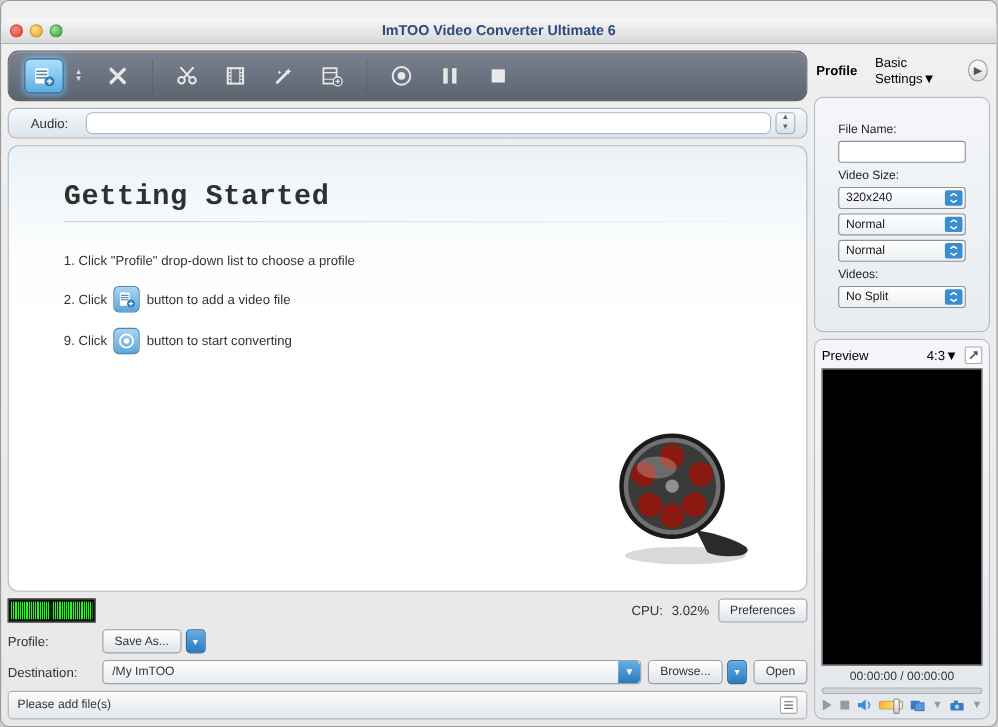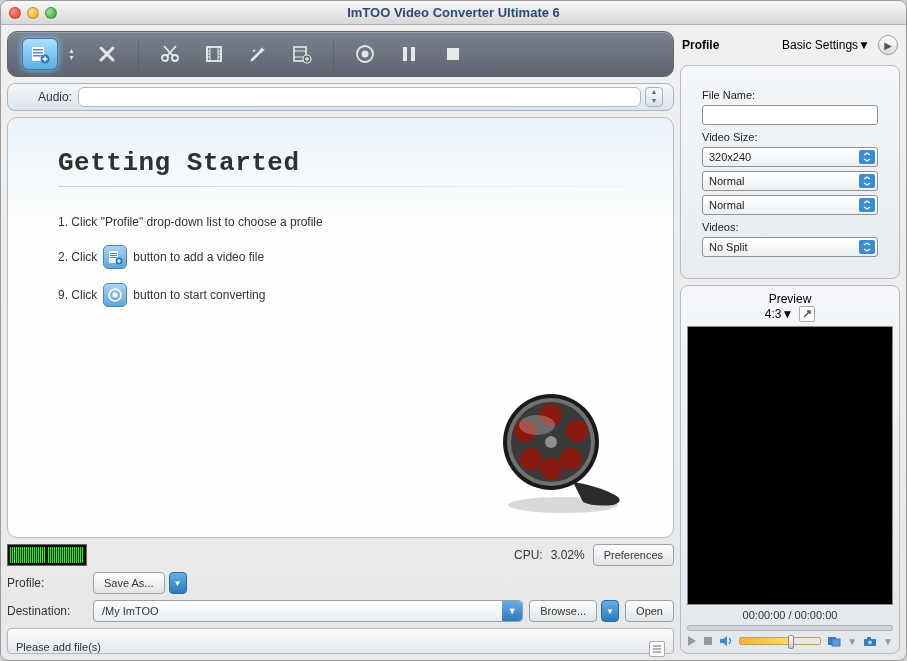--- a/index.html
+++ b/index.html
@@ -1,62 +1,62 @@
 <!DOCTYPE html>
 <html><head>
 <meta charset="utf-8">
 <style>
 * { box-sizing: border-box; margin: 0; padding: 0; font-family: "Lucida Grande", Arial, sans-serif; }
 body { background: #d0d0d0; width: 907px; height: 661px; overflow: hidden; }
 .window { width: 907px; height: 661px; background: linear-gradient(#f0f0f0,#e8e8e8); border:1px solid #9a9a9a; border-radius:8px; display:flex; flex-direction:column; }
-.titlebar { height:24px; background: linear-gradient(#f8f8f8,#d8d8d8); border-bottom:1px solid #b0b0b0; display:flex; align-items:center; padding:0 8px; border-radius:8px 8px 0 0; position:relative;}
+.titlebar { height:24px; background: linear-gradient(#f8f8f8,#d8d8d8); border-bottom:1px solid #b0b0b0; display:flex; align-items:center; padding:0 8px; border-radius:8px 8px 0 0; position:relative;margin-top:15px;}
 .traffic { display:flex; gap:6px; }
 .tl { width:12px; height:12px; border-radius:50%; border:1px solid rgba(0,0,0,0.2);}
 .tl.red{background:radial-gradient(circle at 35% 35%,#ff8a80,#e33e32);}
 .tl.yel{background:radial-gradient(circle at 35% 35%,#ffe082,#e8a215);}
 .tl.grn{background:radial-gradient(circle at 35% 35%,#a5e0a0,#28a32a);}
 .title { position:absolute; left:0; right:0; text-align:center; font-size:13px; font-weight:bold; color:#2a4a7a;}
 .body { flex:1; display:flex; padding:6px; gap:6px; }
 .left { flex:1; display:flex; flex-direction:column; gap:6px; }
-.right { width:220px; display:flex; flex-direction:column; gap:6px;}
+.right { width:160px; display:flex; flex-direction:column; gap:6px;}
 .toolbar { height:46px; background: linear-gradient(#7a8290,#5c6470); border-radius:10px; border:1px solid #666; display:flex; align-items:center; padding:0 14px; gap:16px; box-shadow:inset 0 1px 0 rgba(255,255,255,0.25);}
 .tbtn { width:30px; height:30px; display:flex; align-items:center; justify-content:center; color:#e8e8e8; border-radius:6px;}
 .tbtn.glow { background: linear-gradient(#aee0ff,#5aaee0); border:1px solid #3a7aa8; box-shadow:0 0 6px #7acaff; width:36px; height:32px;}
 .sep { width:1px; height:30px; background:rgba(255,255,255,0.2); border-left:1px solid rgba(0,0,0,0.3);}
 .audiorow { height:28px; background:linear-gradient(#f5f8fb,#dce4ec); border-radius:8px; border:1px solid #aab4c0; display:flex; align-items:center; padding:0 10px; font-size:12px; color:#333;}
-.audiorow .lbl { width:60px; text-align:right; padding-right:6px;}
+.audiorow .lbl { width:60px; text-align:center; padding-right:6px;}
 .audiorow .sel { flex:1; height:20px; background:#fff; border:1px solid #b0b8c0; border-radius:6px;}
 .stepper { width:18px; height:20px; background:linear-gradient(#fafcff,#d8e0e8); border:1px solid #a8b0ba; border-radius:4px; margin-left:4px; display:flex; flex-direction:column;}
 .stepper div{flex:1; text-align:center; font-size:7px; color:#666; line-height:8px;}
 .mainpane { flex:1; background:linear-gradient(#eaf2f8,#fdfefe 25%,#ffffff); border-radius:10px; border:1px solid #b4bcc6; padding:30px 50px; position:relative; overflow:hidden;}
 .mainpane h1 { font-size:26px; font-weight:bold; color:#303030; letter-spacing:0.5px;font-family:Liberation Mono, monospace;}
 .hr { height:1px; background:linear-gradient(to right,#c8d0d8,#f0f4f8); margin:8px 0 26px 0;}
 .steps { font-size:12px; color:#333; line-height:1.5;}
 .steps .row { display:flex; align-items:center; margin-bottom:14px; gap:6px;}
 .minibtn { width:24px; height:24px; border-radius:5px; background:linear-gradient(#a8d4f4,#5ea6d8); border:1px solid #4a86b0; display:inline-flex; align-items:center; justify-content:center;}
 .reel { position:absolute; right:40px; bottom:20px; width:140px; height:130px;}
 .cpurow { display:flex; align-items:center; gap:8px; font-size:12px; color:#333;}
 .cpubar { width:80px; height:22px; background:#0a0a0a; border:1px solid #666; display:flex; gap:2px; padding:2px;}
 .cpubar span{flex:1; background:repeating-linear-gradient(90deg,#1aff1a 0 1px,#001a00 1px 2px);}
 .btn { height:22px; padding:0 10px; font-size:11px; background:linear-gradient(#ffffff,#e0e4e8); border:1px solid #9aa0a8; border-radius:4px; display:inline-flex; align-items:center; box-shadow:0 1px 0 #fff inset;}
 .formrow { display:flex; align-items:center; gap:6px; font-size:12px; color:#333;}
 .formrow .lbl { width:80px;}
 .dd { flex:1; height:22px; background:linear-gradient(#ffffff,#e8ecf0); border:1px solid #9aa0a8; border-radius:4px; display:flex; align-items:center; padding:0 8px; font-size:11px; position:relative;}
 .dd .chev { position:absolute; right:0; top:0; bottom:0; width:20px; background:linear-gradient(#66aee4,#2a7abf); border-radius:0 4px 4px 0; display:flex;align-items:center;justify-content:center;color:#fff;font-size:9px;}
-.statusrow { height:22px; background:linear-gradient(#fafbfc,#e4e8ec); border:1px solid #b0b6bc; border-radius:4px; display:flex; align-items:flex-start; padding:12px 8px; font-size:11px; color:#333; justify-content:space-between;}
+.statusrow { height:22px; background:linear-gradient(#fafbfc,#e4e8ec); border:1px solid #b0b6bc; border-radius:4px; display:flex; align-items:center; padding:12px 8px; font-size:11px; color:#333; justify-content:space-between;}
 .right-head { display:flex; align-items:center; gap:8px; padding:4px 2px; font-size:12px;}
 .right-head .bold{font-weight:bold;}
 .round { width:20px; height:20px; border-radius:50%; background:linear-gradient(#ffffff,#d8dce0); border:1px solid #9aa0a8;display:flex;align-items:center;justify-content:center;font-size:10px;color:#555;}
 .settings { border:1px solid #b4bcc4; border-radius:8px; padding:21px; background:linear-gradient(#f4f6f9,#e8ecf0); display:flex; flex-direction:column; gap:4px; font-size:11px; color:#222;}
 .settings label { font-size:11px; padding-top:2px;}
 .inp { height:20px; border:1px solid #8a929a; border-radius:3px; background:#fff; padding:0 4px; font-size:11px;}
 .sel2 { height:20px; border:1px solid #8a929a; border-radius:3px; background:linear-gradient(#ffffff,#ecf0f4); display:flex; align-items:center; padding:0 6px; position:relative; font-size:11px;}
 .sel2 .cap { position:absolute; right:2px; top:2px; bottom:2px; width:16px; background:#3a8dd0; border-radius:2px; display:flex;align-items:center;justify-content:center;}
 .preview { border:1px solid #b4bcc4; border-radius:8px; padding:6px; background:linear-gradient(#f4f6f9,#e4e8ec); flex:1; display:flex; flex-direction:column; gap:4px; font-size:11px;}
-.prevhead{display:flex;align-items:center;justify-content:flex-start;font-size:12px;flex-direction:column;}
+.prevhead{display:flex;align-items:center;justify-content:space-between;font-size:12px;}
 .screen { flex:1; background:#000; border:1px solid #888;}
 .timer { text-align:center; font-size:11px; color:#333;}
 .progress{ height:6px; background:#d0d4d8; border:1px solid #aab0b6; border-radius:3px;}
 .pctrl { display:flex; align-items:center; gap:6px; font-size:10px; color:#777;}
 .volbar { flex:1; height:8px; background:linear-gradient(to right,#ffb030,#ffda60 60%,#e8e8e8 60%); border:1px solid #b8a060; border-radius:2px; position:relative;}
 .volbar .knob{position:absolute; left:60%; top:-3px; width:6px; height:14px; background:linear-gradient(#fff,#ccc); border:1px solid #888; border-radius:2px;}
 svg { display:block; }
 .group{display:flex;gap:14px;align-items:center;}
 .dropchev{width:10px;display:flex;flex-direction:column;gap:1px;margin-left:-4px;color:#dde;font-size:7px;}
 .listicon{width:16px;height:16px;display:flex;align-items:center;justify-content:center;border:1px solid #aaa;border-radius:2px;background:#fff;}

